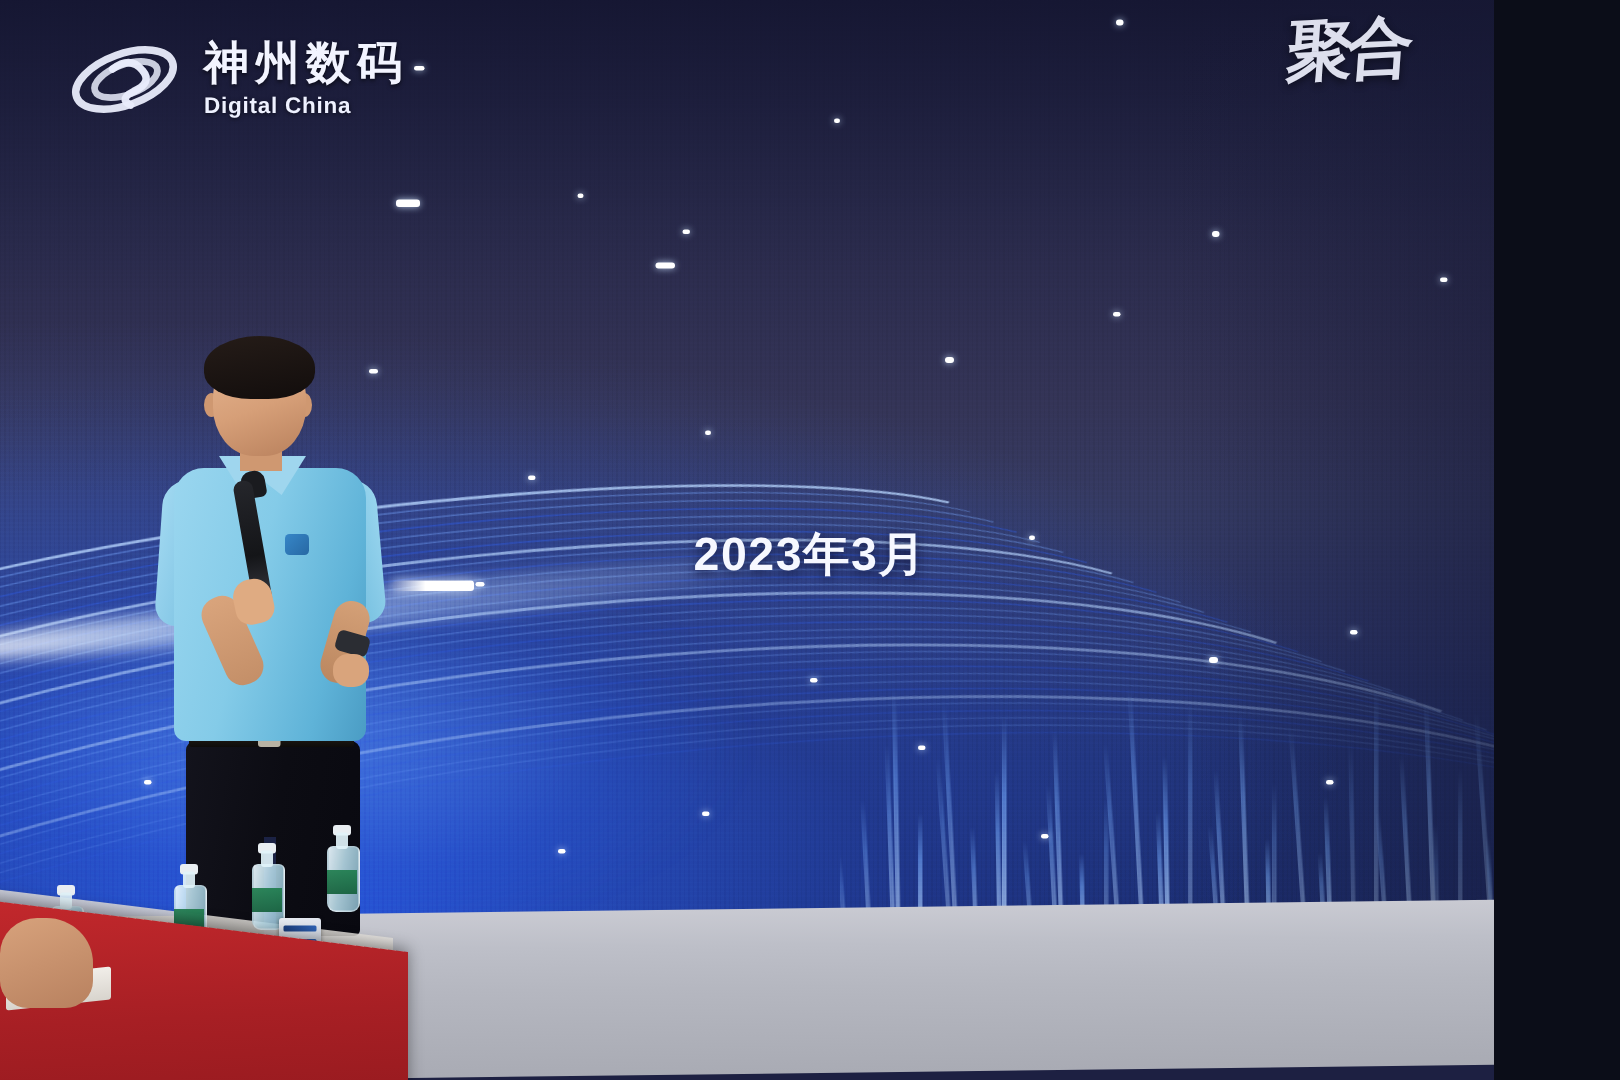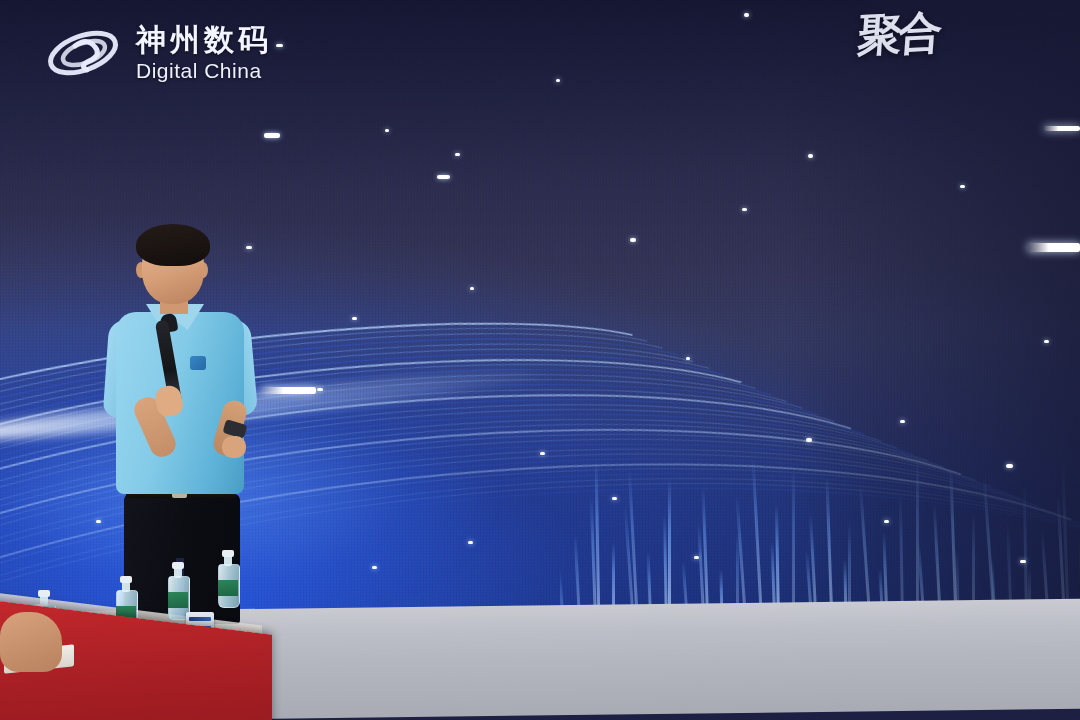--- a/index.html
+++ b/index.html
@@ -1,19 +1,19 @@
 <!DOCTYPE html>
 <html><head>
 <meta charset="utf-8">
 <style>
   html,body{margin:0;padding:0;background:#0b0d18;}
   body{font-family:"Liberation Sans","DejaVu Sans",sans-serif;}
 
   #stage{
-    position:relative;width:1080px;height:720px;overflow:hidden;
+    position:relative;width:996px;height:720px;overflow:hidden;
     background:#1d2042;
   }
 
   
   .led-screen{
     position:absolute;left:0;top:0;width:1080px;height:628px;
     background:
       radial-gradient(120% 90% at 18% 96%, rgba(40,90,230,.85) 0%, rgba(26,52,150,.45) 32%, rgba(0,0,0,0) 62%),
       radial-gradient(140% 80% at 6% 78%, rgba(70,120,255,.55) 0%, rgba(0,0,0,0) 55%),
       linear-gradient(178deg,#2a2c52 0%, #34355c 16%, #3b3a60 30%, #3a3a5e 44%, #343a63 56%, #2c3568 68%, #21306c 80%, #1a2a66 100%);
@@ -75,21 +75,21 @@
 
   
   .brand{position:absolute;left:44px;top:22px;display:flex;align-items:center;gap:14px;}
   .brand-mark{width:78px;height:62px;}
   .brand-text{display:flex;flex-direction:column;line-height:1;}
   .brand-cn{
     font-size:30px;font-weight:700;color:#f2f4ff;letter-spacing:4px;
     text-shadow:0 1px 3px rgba(0,0,0,.6);
   }
   .brand-en{
-    font-size:21px;font-weight:400;color:#eef1ff;letter-spacing:.5px;margin-top:5px;
+    font-size:15px;font-weight:700;color:#eef1ff;letter-spacing:.5px;margin-top:5px;
     text-shadow:0 1px 3px rgba(0,0,0,.6);
   }
 
   
   .slogan{position:absolute;right:22px;top:16px;text-align:right;}
   .slogan-cal{
     font-family:"DejaVu Serif",serif;
     font-size:44px;font-weight:700;color:#eceefb;
     letter-spacing:-4px;line-height:.82;
     transform:skewX(-7deg) rotate(-3deg);
@@ -399,20 +399,21 @@
       <div class="brand-text">
         <div class="brand-cn">神州数码</div>
         <div class="brand-en">Digital China</div>
       </div>
     </div>
 
     <div class="slogan">
       <div class="slogan-cal">聚合</div>
     </div>
 
+    <div class="slide-date">2023年3月</div>
 
   </div>
 
   <div class="floor-shadow"></div>
   <div class="floor"></div>
 
   <div class="speaker">
     <div class="sp-legs"></div>
     <div class="sp-leg-gap"></div>
     <div class="sp-belt"></div>

